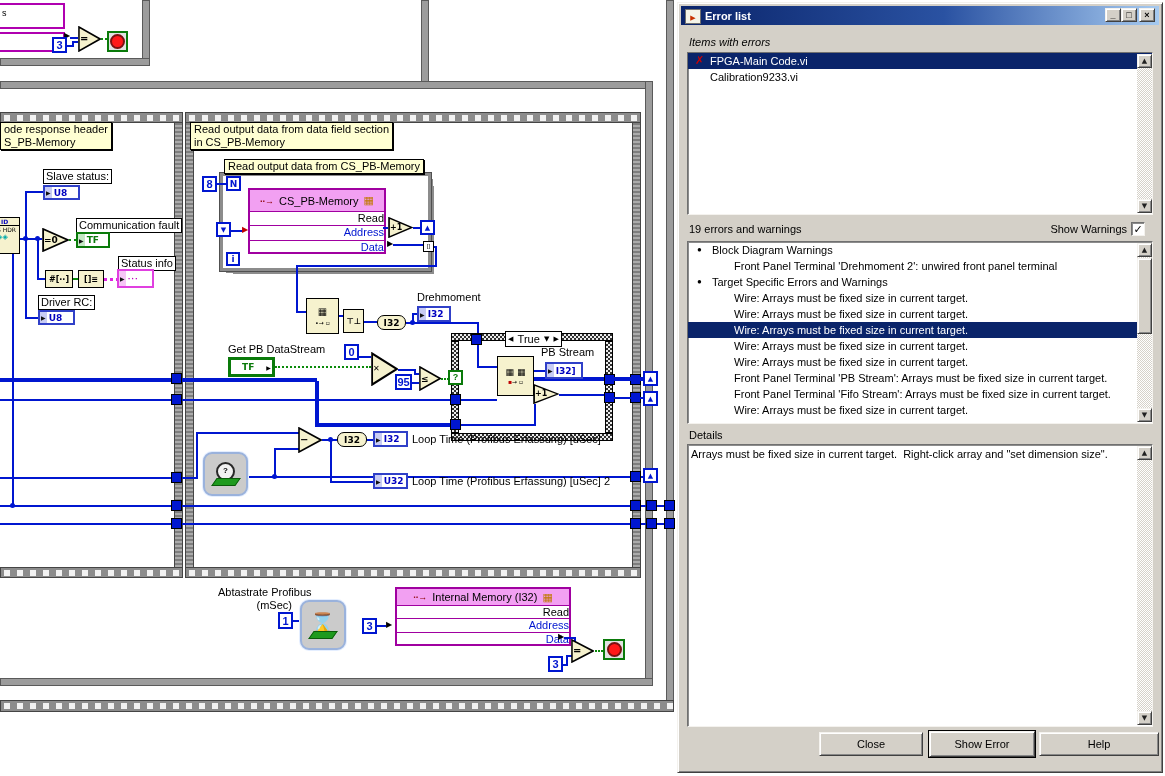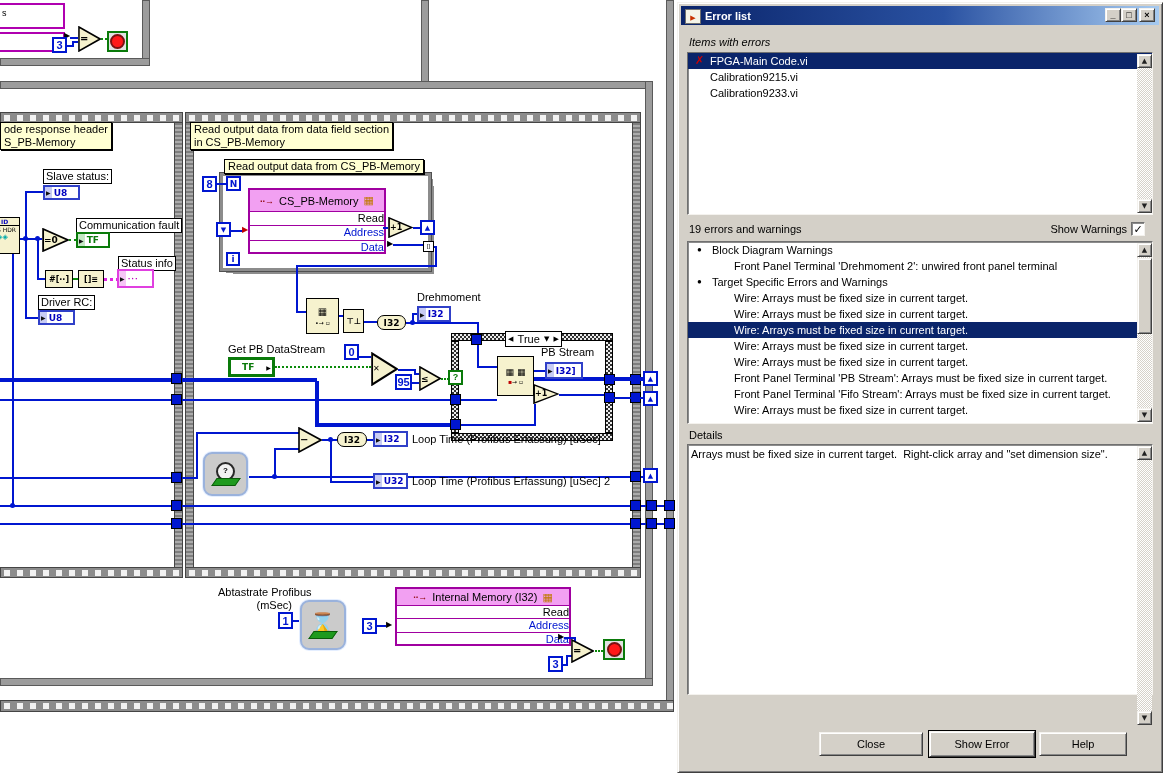--- a/index.html
+++ b/index.html
@@ -429,23 +429,20 @@
         </div>
     </div>
 
     <div class="abs" style="left:11px;top:33px;font-style:italic;">Items with errors</div>
     <div class="inset" id="items-list" style="left:9px;top:49px;width:466px;height:163px;">
         <div class="lrow sel">
           <span class="rx">✗</span>
           <span class="rt">FPGA-Main Code.vi</span>
         </div>
         <div class="lrow">
-          <span class="rt">Calibration9215.vi</span>
-        </div>
-        <div class="lrow">
           <span class="rt">Calibration9233.vi</span>
         </div>
       </div>
     <div class="abs" style="left:459px;top:51px;width:15px;height:159px;">
       <div class="abs dith" style="left:0;top:0;width:15px;height:159px;"></div>
       <div class="sbtn" style="left:0;top:0;width:15px;">
           <span>▲</span>
         </div>
       <div class="sbtn" style="left:0;top:145px;width:15px;">
           <span>▼</span>
@@ -500,37 +497,37 @@
       <div class="sbtn" style="left:0;top:0;width:15px;">
           <span>▲</span>
         </div>
       <div class="sthumb" style="left:0;top:15px;width:15px;height:76px;"></div>
       <div class="sbtn" style="left:0;top:165px;width:15px;">
           <span>▼</span>
         </div>
     </div>
 
     <div class="abs" style="left:11px;top:426px;">Details</div>
-    <div class="inset" style="left:9px;top:441px;width:466px;height:251px;">
+    <div class="inset" style="left:9px;top:441px;width:466px;height:283px;">
       <div style="position:absolute;left:3px;top:3px;right:20px;white-space:pre-wrap;">Arrays must be fixed size in current target.  Right-click array and "set dimension size".</div>
     </div>
     <div class="abs" style="left:459px;top:443px;width:15px;height:279px;">
       <div class="abs dith" style="left:0;top:0;width:15px;height:279px;"></div>
       <div class="sbtn" style="left:0;top:0;width:15px;">
           <span>▲</span>
         </div>
       <div class="sbtn" style="left:0;top:265px;width:15px;">
           <span>▼</span>
         </div>
     </div>
 
     <div class="btn" style="left:141px;top:729px;width:104px;height:24px;">
         <span>Close</span>
       </div>
     <div class="btn def" style="left:251px;top:728px;width:106px;height:26px;">
         <span>Show Error</span>
       </div>
-    <div class="btn" style="left:361px;top:729px;width:88px;height:24px;">
+    <div class="btn" style="left:361px;top:729px;width:120px;height:24px;">
         <span>Help</span>
       </div>
   </div>
 
 </div>
 
 </body></html>

